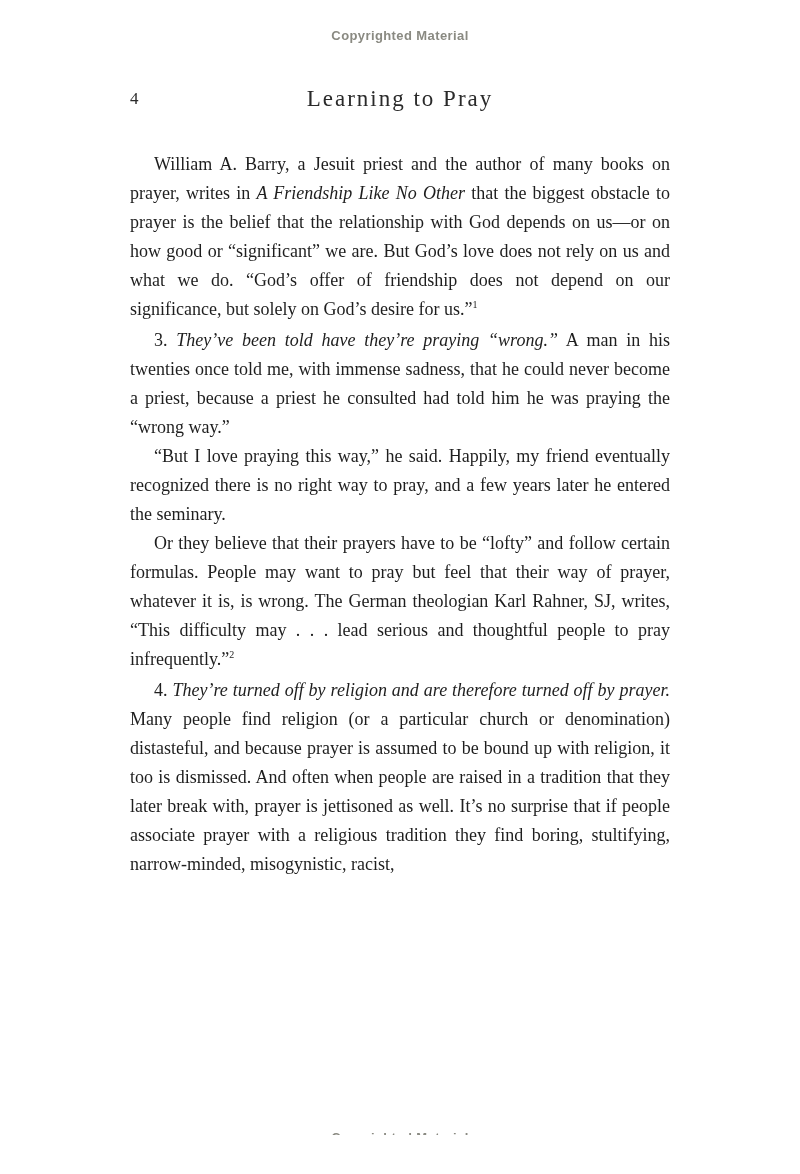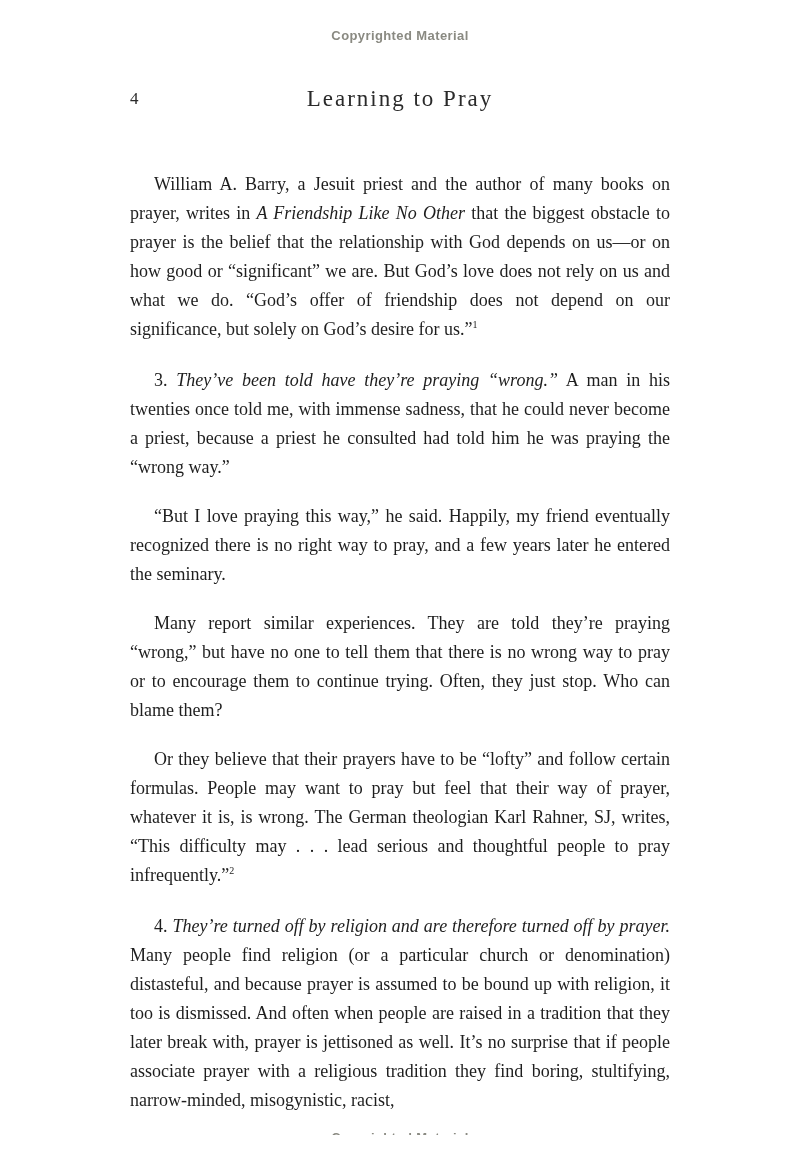--- a/index.html
+++ b/index.html
@@ -60,21 +60,21 @@
     left: 130px;
     width: 540px;
   }
   .para {
     margin: 0;
     font-size: 18px;
     line-height: 29px;
     text-align: justify;
     color: #1e1e1e;
   }
-  .para.indent { text-indent: 24px; margin-top: 20px; }
+  .para.indent { text-indent: 24px; }
   .run-normal { font-style: normal; }
   .run-italic { font-style: italic; }
   .run-sup {
     font-size: 10px;
     position: relative;
     top: -7px;
     letter-spacing: 0;
   }
 </style>
 </head>
@@ -86,20 +86,19 @@
 
   <div class="page-header">
     <span class="page-number">4</span>
     <span class="running-title">Learning to Pray</span>
   </div>
 
   <div class="body-text">
       <p class="para indent"><span class="run-normal">William A. Barry, a Jesuit priest and the author of many books on prayer, writes in </span><span class="run-italic">A Friendship Like No Other</span><span class="run-normal"> that the biggest obstacle to prayer is the belief that the relationship with God depends on us—or on how good or “significant” we are. But God’s love does not rely on us and what we do. “God’s offer of friendship does not depend on our significance, but solely on God’s desire for us.”</span><span class="run-sup">1</span></p>
       <p class="para indent"><span class="run-normal">3. </span><span class="run-italic">They’ve been told have they’re praying “wrong.”</span><span class="run-normal"> A man in his twenties once told me, with immense sadness, that he could never become a priest, because a priest he consulted had told him he was praying the “wrong way.”</span></p>
       <p class="para indent"><span class="run-normal">“But I love praying this way,” he said. Happily, my friend eventually recognized there is no right way to pray, and a few years later he entered the seminary.</span></p>
-      <p class="para indent"><span class="run-normal">Many report similar experiences. They are told they’re praying “wrong,” but have no one to tell them that there is no wrong way to pray or to encourage them to continue trying. Often, they just stop. Who can blame them?</span></p>
       <p class="para indent"><span class="run-normal">Or they believe that their prayers have to be “lofty” and follow certain formulas. People may want to pray but feel that their way of prayer, whatever it is, is wrong. The German theologian Karl Rahner, SJ, writes, “This difficulty may . . . lead serious and thoughtful people to pray infrequently.”</span><span class="run-sup">2</span></p>
       <p class="para indent"><span class="run-normal">4. </span><span class="run-italic">They’re turned off by religion and are therefore turned off by prayer.</span><span class="run-normal"> Many people find religion (or a particular church or denomination) distasteful, and because prayer is assumed to be bound up with religion, it too is dismissed. And often when people are raised in a tradition that they later break with, prayer is jettisoned as well. It’s no surprise that if people associate prayer with a religious tradition they find boring, stultifying, narrow-minded, misogynistic, racist,</span></p>
     </div>
 
   <div class="copyright bottom">Copyrighted Material</div>
 
 </div>
 
 </body></html>

